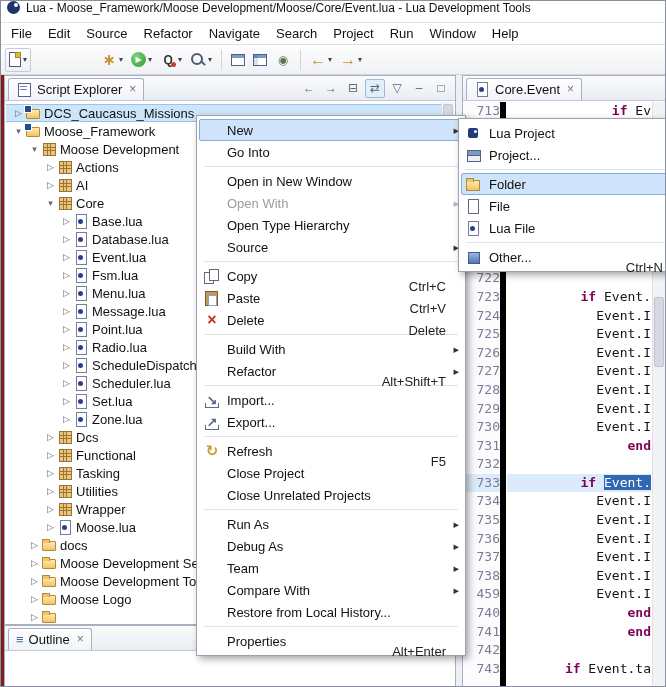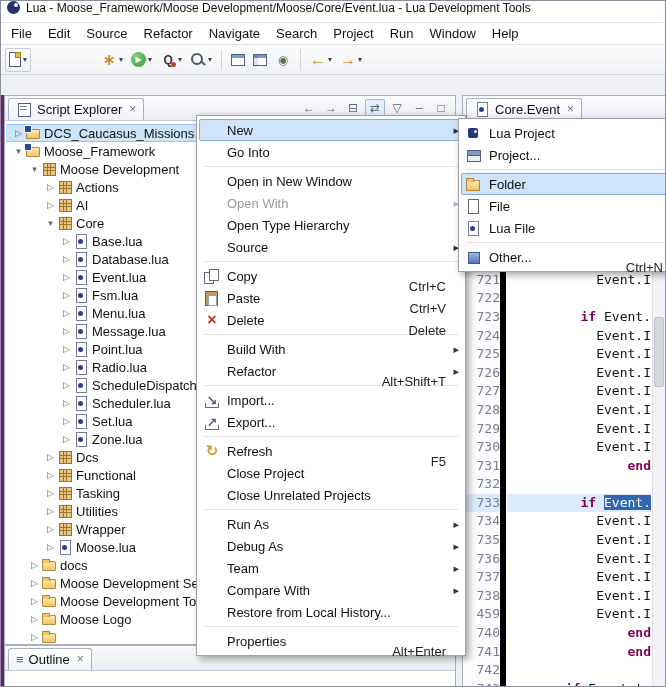--- a/index.html
+++ b/index.html
@@ -35,21 +35,21 @@
   .i-cov { font-size:12px; font-weight:bold; color:#333; }
   .i-cov::after { content:""; position:absolute; right:0; bottom:1px; width:5px; height:5px; border-radius:50%; background:#d03a2a; }
   .i-flash::before { content:""; position:absolute; left:1px; top:1px; width:8px; height:8px; border:2px solid #4e5a6e; border-radius:50%; }
   .i-flash::after { content:""; position:absolute; left:10px; top:10px; width:6px; height:2px; background:#4e5a6e; transform:rotate(45deg); }
   .i-table { width:14px; height:12px; border:1px solid #52618a; background:linear-gradient(#7d9bc0 0 3px, #fff 3px); }
   .i-table2 { width:14px; height:12px; border:1px solid #52618a;
     background:linear-gradient(to right,#d9e4f2 0 4px, #fff 4px), linear-gradient(#7d9bc0 0 3px, #fff 3px); background-blend-mode:multiply; }
   .i-pin { color:#5a7050; font-size:12px; }
   .i-back,.i-fwd { color:#bb9434; font-weight:bold; font-size:16px; }
   
-  .main { position:absolute; top:74px; left:0; right:0; bottom:0; background:#701a75;margin-top:20px; }
+  .main { position:absolute; top:74px; left:0; right:0; bottom:0; background:#7f1d1d; }
   .panel { position:absolute; background:#fff; border:1px solid #a9afc0; }
   .explorer { left:3px; top:0; width:452px; height:550px; }
   .outline  { left:3px; top:550px; width:452px; height:63px; }
   .editorp  { left:461px; top:0; width:205px; height:613px;text-align:right; }
   .sash { position:absolute; left:455px; top:0; width:6px; height:613px; background:#eef0f4; }
   .phead { height:25px; background:linear-gradient(#fbfbfc,#e9ecf3); border-bottom:1px solid #c3c8d4; display:flex; position:relative; }
   .ptab { display:flex; align-items:center; gap:5px; margin:2px 0 0 3px; padding:2px 7px 3px;
     background:linear-gradient(#ffffff,#f0f3f9); border:1px solid #a9afc0; border-bottom:none;
     border-radius:3px 3px 0 0; font-size:13px; white-space:nowrap; }
   .tclose { color:#777; font-size:12px; margin-left:2px; }

